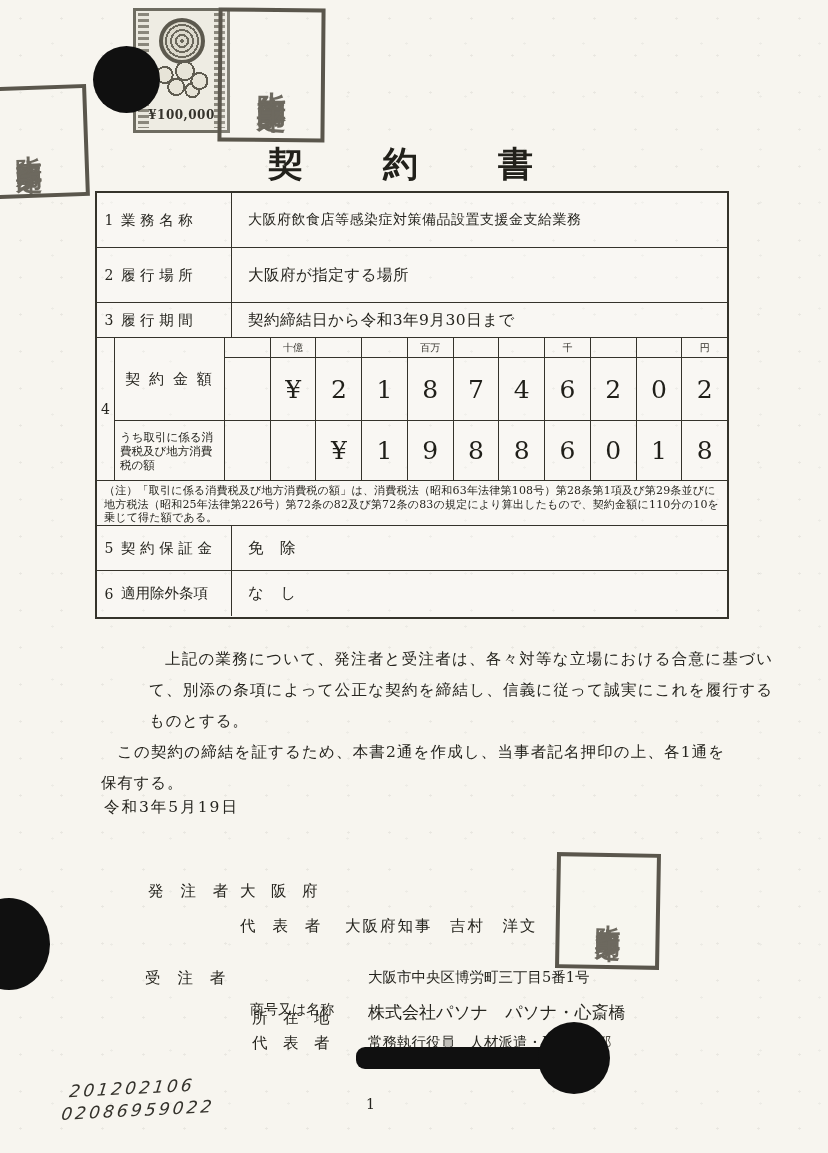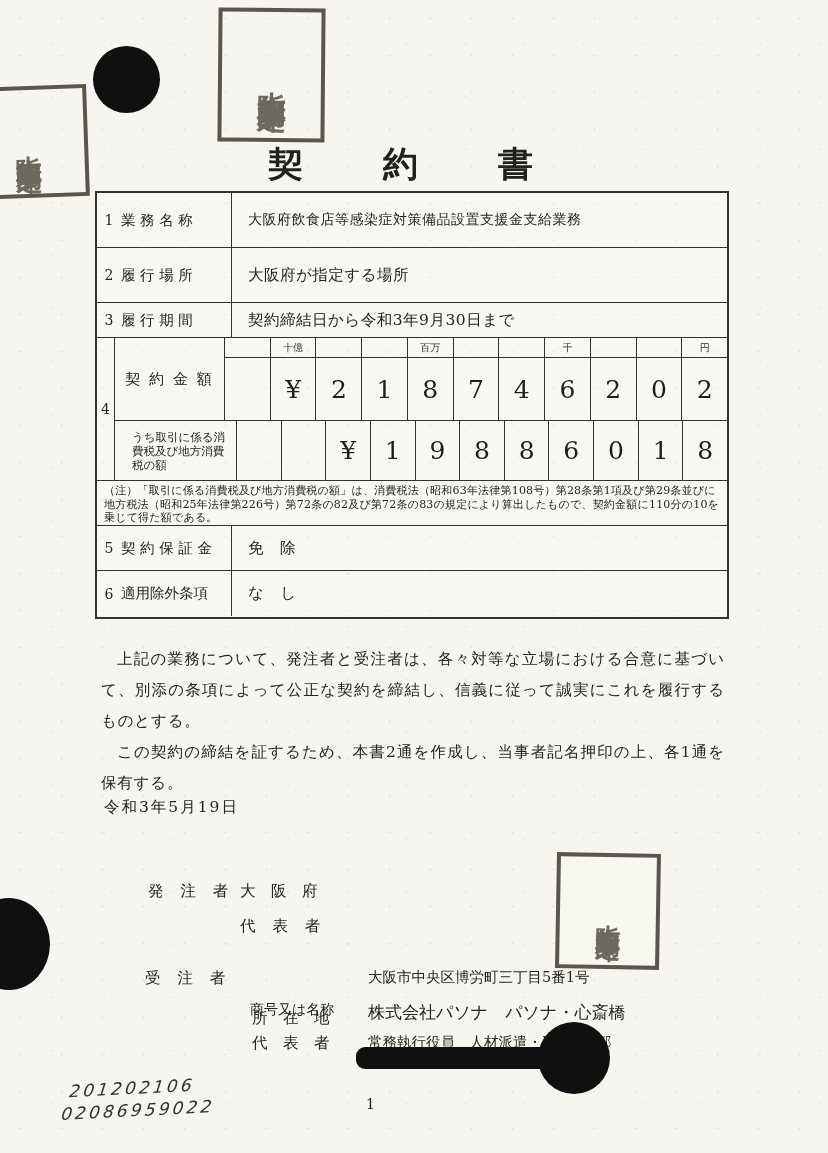--- a/index.html
+++ b/index.html
@@ -78,21 +78,21 @@
   .vcell{flex:1; display:flex; align-items:center; padding-left:16px; font-size:15.5px; letter-spacing:.5px;}
   .r1{height:55px;} .r2{height:55px;} .r3{height:35px;} .r56{height:45px;}
 
   .r4{height:188px; display:flex; flex-direction:column;}
   .r4-top{display:flex; flex:0 0 143px; border-bottom:1.5px solid #35332b; box-sizing:border-box;}
   .numcol{flex:0 0 18px; display:flex; align-items:center; justify-content:center;
     border-right:1.5px solid #35332b; font-size:14px; box-sizing:border-box;}
   .amt-stack{flex:1; display:flex; flex-direction:column;}
   .amt-sub{display:flex; box-sizing:border-box;}
   .amt-sub.contract{flex:0 0 83px; border-bottom:1.5px solid #35332b;}
-  .amt-sub.tax{flex:1;margin-left:12px;}
+  .amt-sub.tax{flex:1;}
   .amt-label{
     flex:0 0 110px; display:flex; align-items:center; justify-content:center;
     border-right:1.5px solid #35332b; box-sizing:border-box; text-align:left;
   }
   .amt-label.big{font-size:15px; letter-spacing:2px;}
   .amt-label.small{font-size:11.5px; line-height:14px; padding:0 5px; justify-content:flex-start;}
   .money{flex:1; display:flex; flex-direction:column;}
   .money-hrow{display:flex; flex:0 0 20px; border-bottom:1.2px solid #35332b; box-sizing:border-box;}
   .money-drow{display:flex; flex:1;}
   .mcell{flex:1; display:flex; align-items:center; justify-content:center;
@@ -120,20 +120,27 @@
 </style>
 </head>
 <body>
 
 <div class="page">
 
   <div class="seal" style="left:-32px; top:86px; width:112px; height:104px; transform:rotate(-2deg);">
     <span class="seal-text" style="font-size:26px;">大阪府知事之印</span>
   </div>
 
+  <div class="stamp">
+    <div class="side l"></div>
+    <div class="side r"></div>
+    <div class="medallion"></div>
+    <div class="flowers"></div>
+    <div class="value">¥100,000</div>
+  </div>
 
   <div class="blob" style="left:93px; top:46px; width:67px; height:67px;"></div>
 
   <div class="seal" style="left:218px; top:8px; width:99px; height:126px; transform:rotate(.5deg);">
     <span class="seal-text" style="font-size:29px;">大阪府知事之印</span>
   </div>
 
   <div class="doc-title">契約書</div>
 
   <div class="ctable">
@@ -230,27 +237,28 @@
 
     <div class="trow r56" style="border-bottom:none;">
       <div class="lcell">
         <span class="row-no">6</span>
         <span class="row-label">適用除外条項</span>
       </div>
       <div class="vcell">な　し</div>
     </div>
   </div>
 
-  <div class="para" style="top:644px;">上記の業務について、発注者と受注者は、各々対等な立場における合意に基づいて、別添の条項によって公正な契約を締結し、信義に従って誠実にこれを履行するものとする。</div>
+  <div class="para" style="top:644px;margin-left:48px;">上記の業務について、発注者と受注者は、各々対等な立場における合意に基づいて、別添の条項によって公正な契約を締結し、信義に従って誠実にこれを履行するものとする。</div>
   <div class="para" style="top:737px;">この契約の締結を証するため、本書2通を作成し、当事者記名押印の上、各1通を保有する。</div>
   <div class="date-line">令和3年5月19日</div>
 
   <div class="plabel" style="left:148px; top:881px; letter-spacing:6px;">発 注 者</div>
   <div class="plabel" style="left:240px; top:881px;">大　阪　府</div>
   <div class="plabel" style="left:240px; top:916px; letter-spacing:6px;">代 表 者</div>
+  <div class="plabel" style="left:345px; top:916px; letter-spacing:2px;">大阪府知事　吉村　洋文</div>
 
   <div class="seal" style="left:556px; top:853px; width:96px; height:108px; transform:rotate(1deg); background:rgba(247,245,239,.55);">
     <span class="seal-text" style="font-size:25px;">大阪府知事之印</span>
   </div>
 
   <div class="blob" style="left:-32px; top:898px; width:82px; height:92px;"></div>
 
   <div class="plabel" style="left:145px; top:968px; letter-spacing:6px;">受 注 者</div>
   <div class="plabel" style="left:252px; top:968px;margin-top:40px;">所　在　地</div>
   <div class="plabel" style="left:368px; top:968px; font-size:14.5px;">大阪市中央区博労町三丁目5番1号</div>

